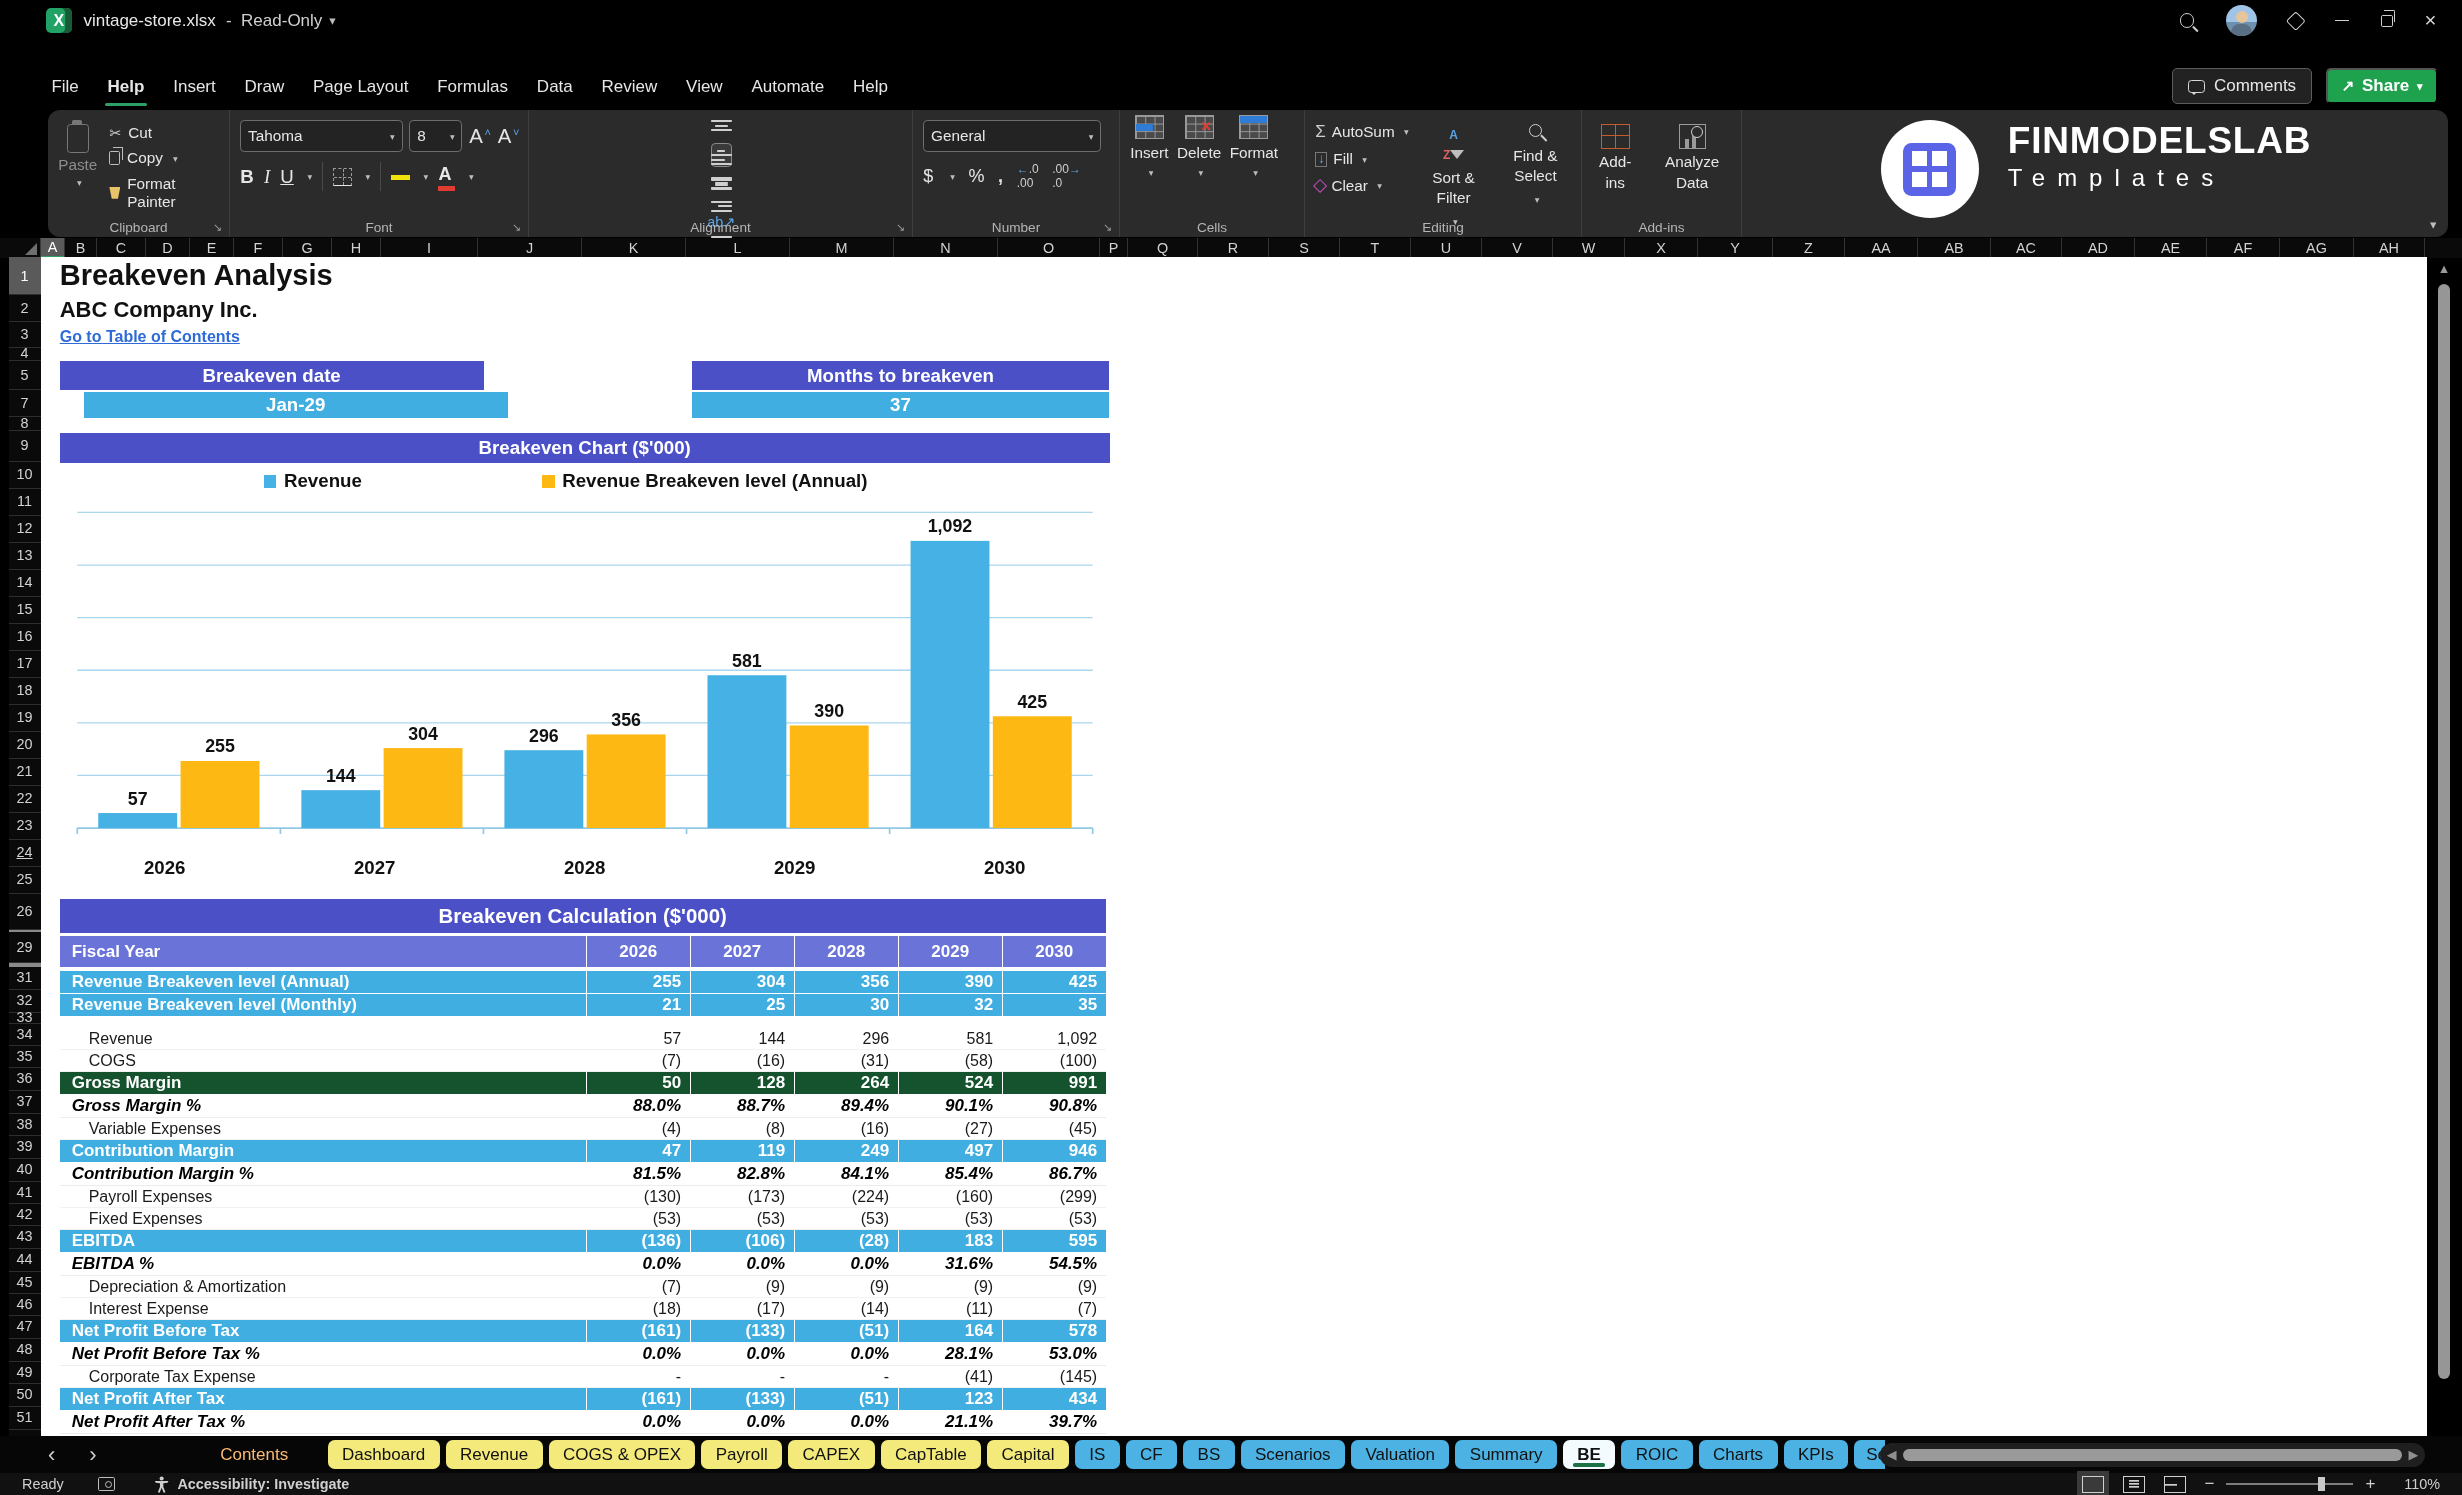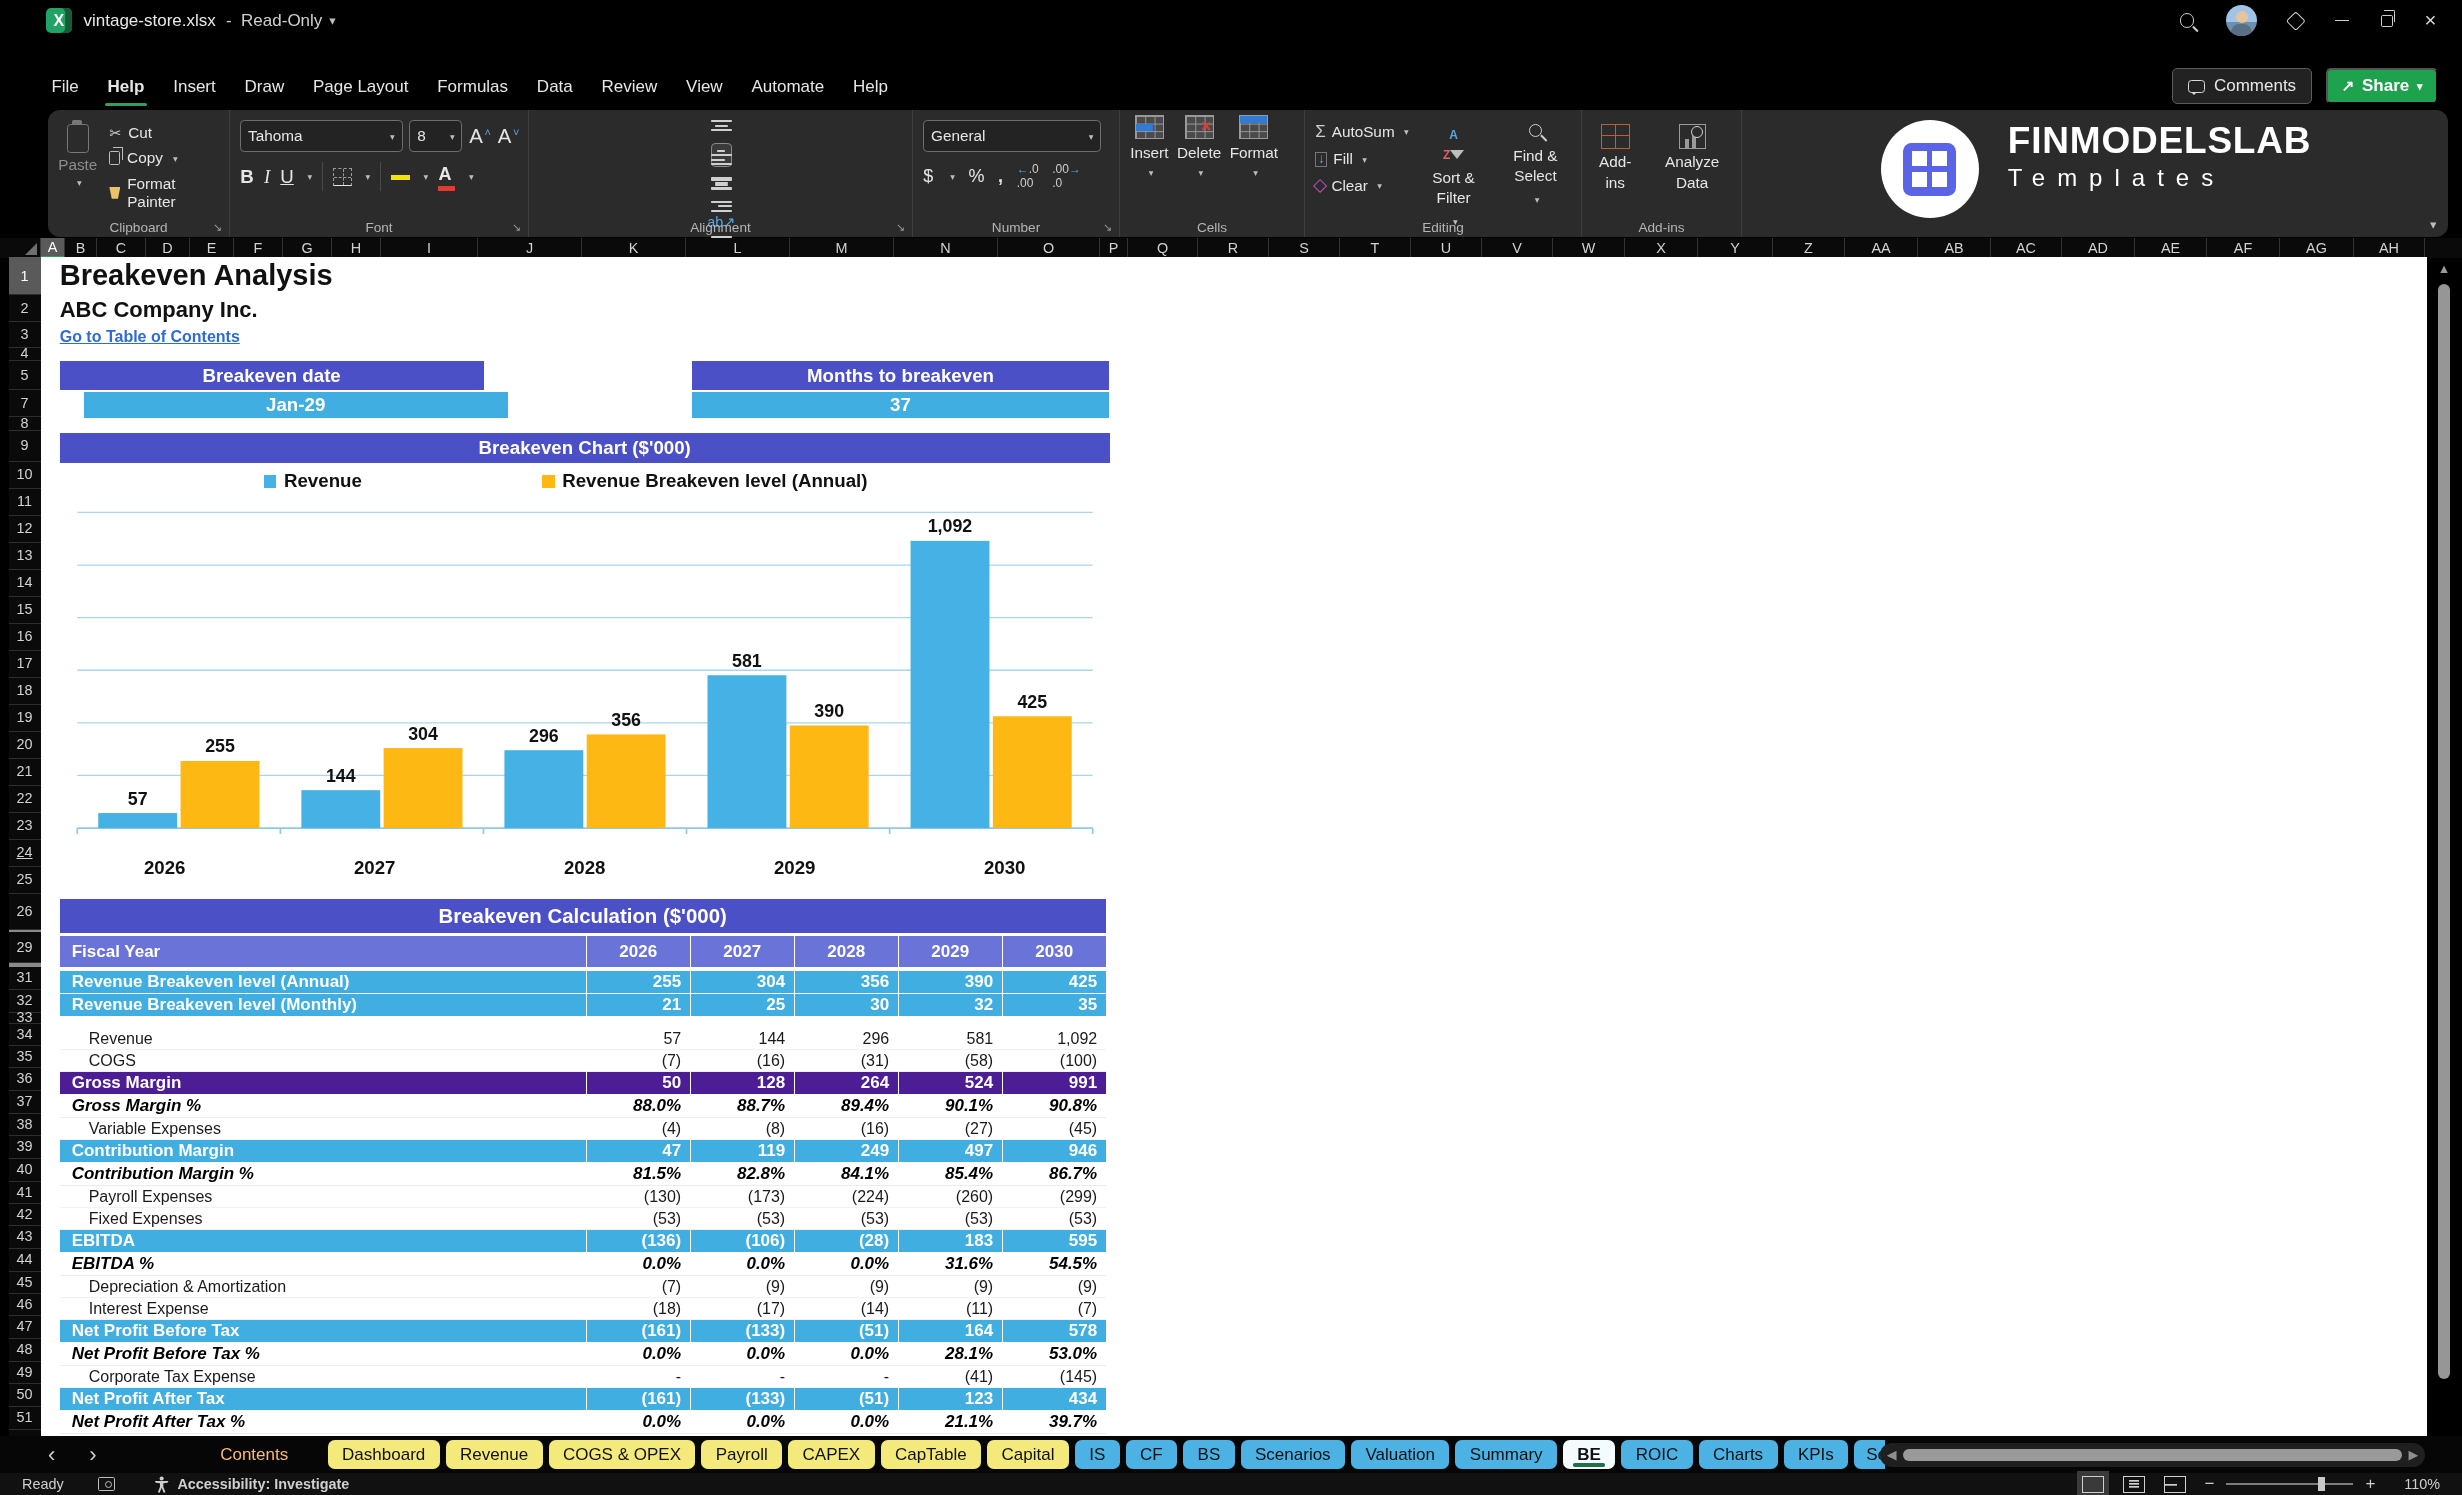--- a/index.html
+++ b/index.html
@@ -680,21 +680,21 @@
           <div class="cval">1,092</div>
         </div>
         <div class="crow itm" style="height: 22px;">
           <div class="clab">COGS</div>
           <div class="cval">(7)</div>
           <div class="cval">(16)</div>
           <div class="cval">(31)</div>
           <div class="cval">(58)</div>
           <div class="cval">(100)</div>
         </div>
-        <div class="crow hl" style="height: 23px; background: #4c1d95;">
+        <div class="crow hl" style="height: 23px; background: #14532d;">
           <div class="clab">Gross Margin</div>
           <div class="cval">50</div>
           <div class="cval">128</div>
           <div class="cval">264</div>
           <div class="cval">524</div>
           <div class="cval">991</div>
         </div>
         <div class="crow pct" style="height: 23px;">
           <div class="clab">Gross Margin %</div>
           <div class="cval">88.0%</div>
@@ -725,21 +725,21 @@
           <div class="cval">82.8%</div>
           <div class="cval">84.1%</div>
           <div class="cval">85.4%</div>
           <div class="cval">86.7%</div>
         </div>
         <div class="crow itm" style="height: 22px;">
           <div class="clab">Payroll Expenses</div>
           <div class="cval">(130)</div>
           <div class="cval">(173)</div>
           <div class="cval">(224)</div>
-          <div class="cval">(260)</div>
+          <div class="cval">(160)</div>
           <div class="cval">(299)</div>
         </div>
         <div class="crow itm" style="height: 22px;">
           <div class="clab">Fixed Expenses</div>
           <div class="cval">(53)</div>
           <div class="cval">(53)</div>
           <div class="cval">(53)</div>
           <div class="cval">(53)</div>
           <div class="cval">(53)</div>
         </div>

